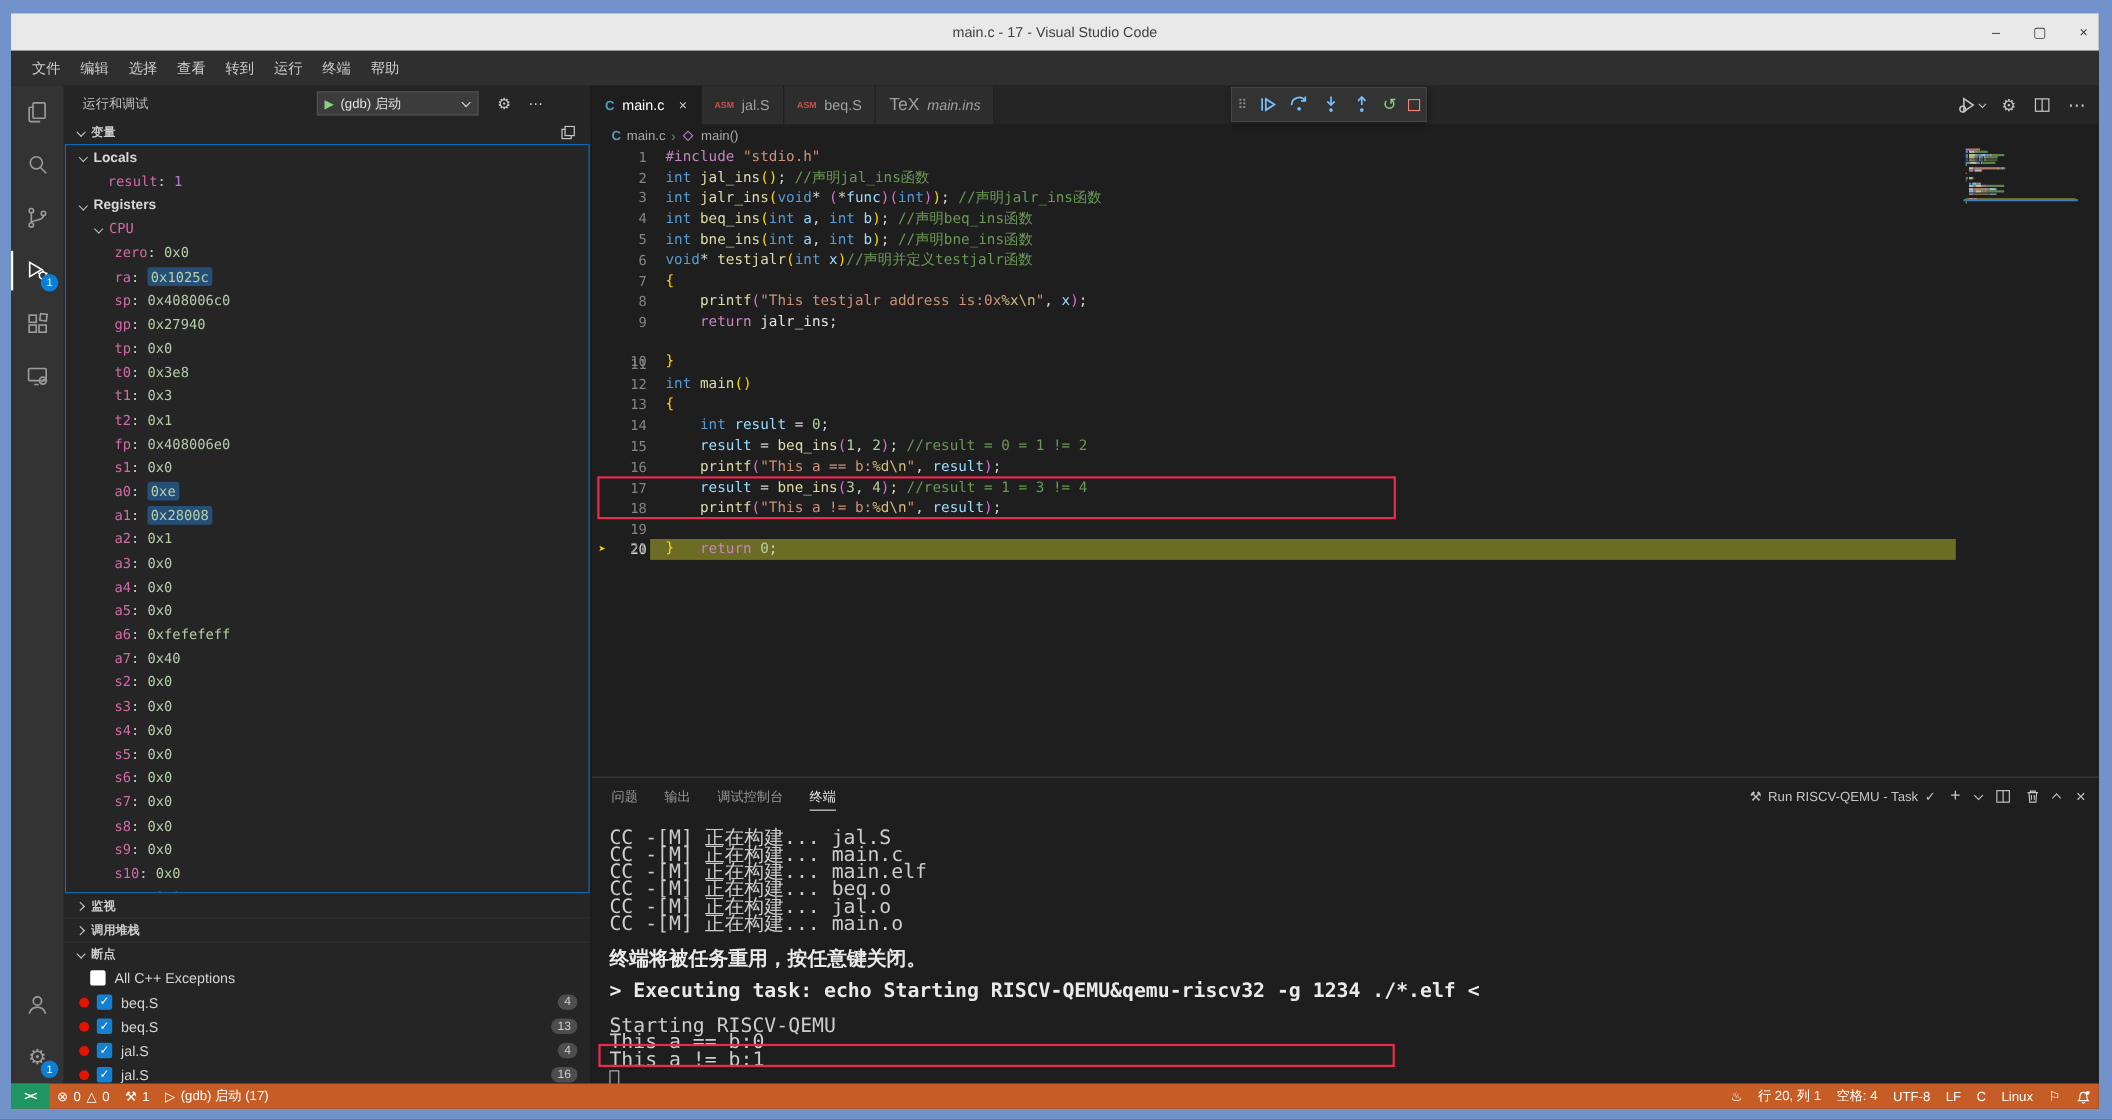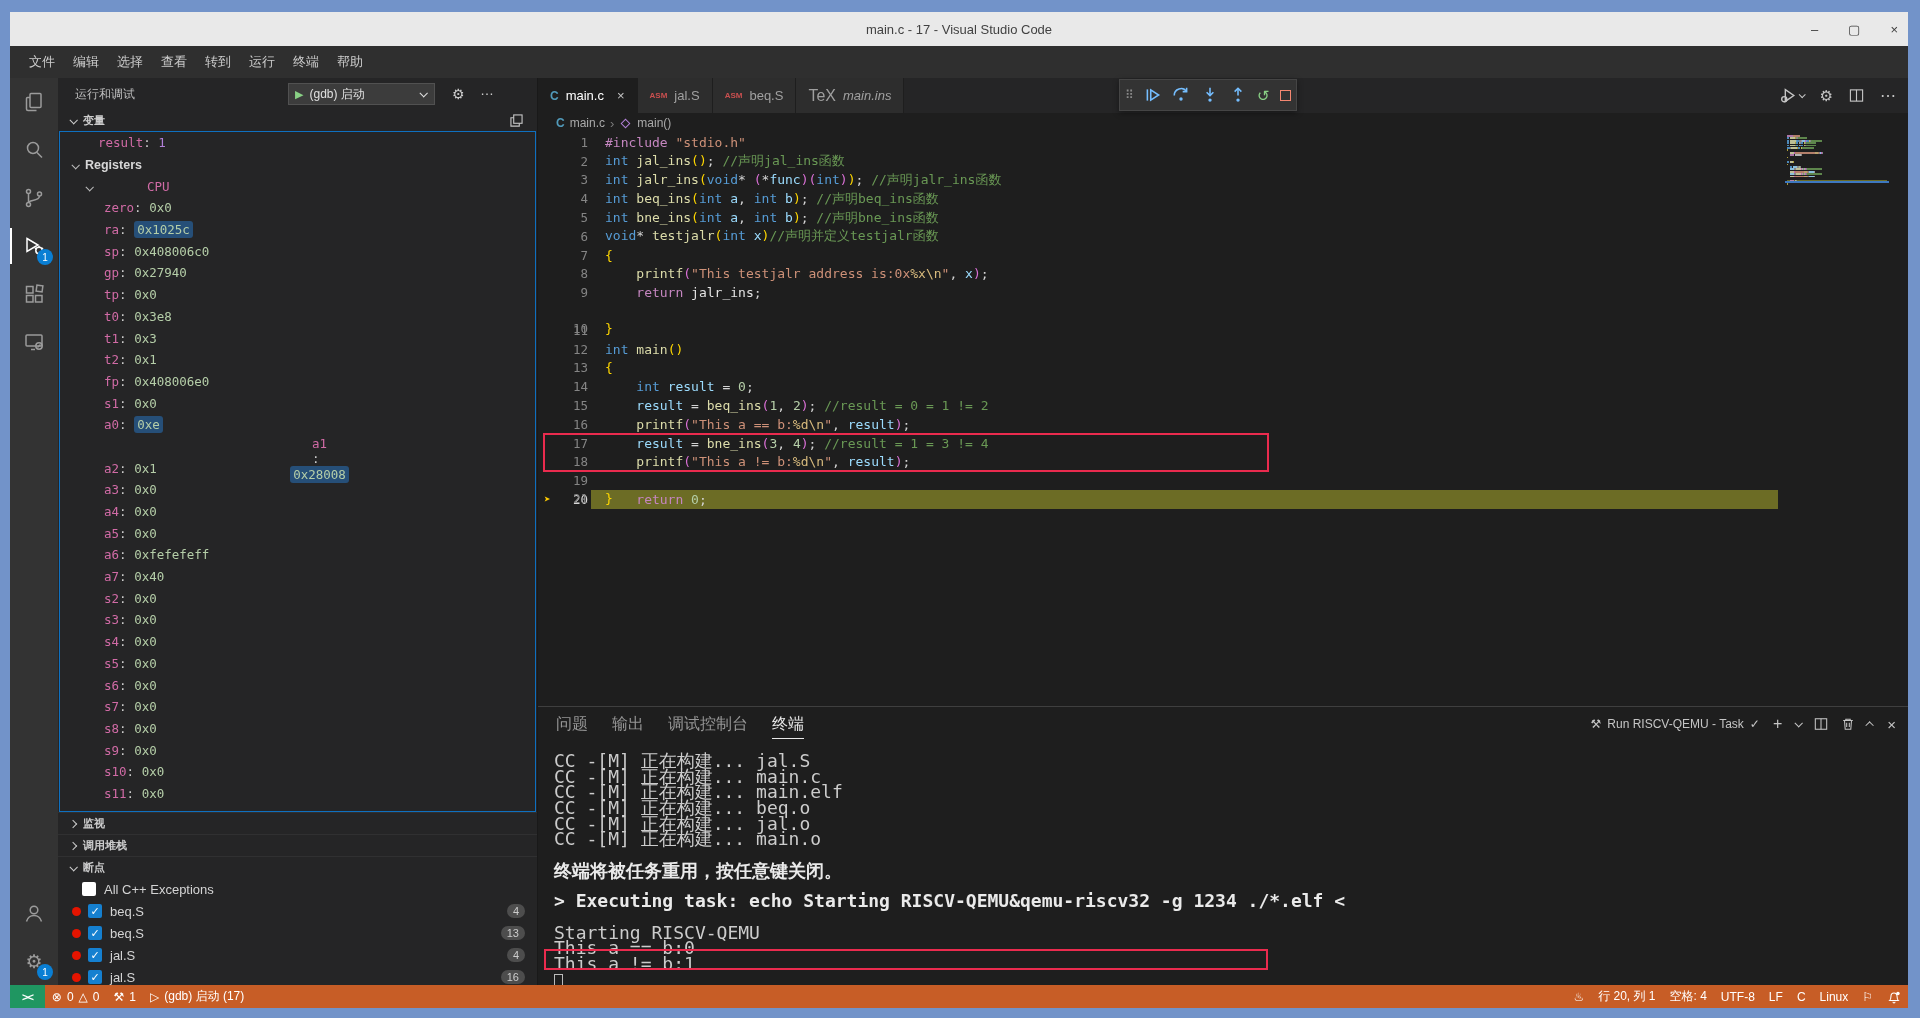--- a/index.html
+++ b/index.html
@@ -98,21 +98,21 @@
   #code-red-box { left:5px; top:300px; width:726px; height:39px; }
 
   .minimap { position:absolute; left:1249px; top:2px; width:100px; }
   .mm-row { height:1.8px; margin-bottom:0.6px; white-space:nowrap; font-size:0; }
   .mm-seg { display:inline-block; height:1.8px; opacity:.85; }
   .mm-blue-line { position:absolute; left:1247px; top:48px; width:104px; height:2px; background:#3e78bf; }
 
   
   .panel { position:absolute; left:0; top:628px; right:0; height:279px; border-top:1px solid #3f3f3f; background:#1e1e1e; }
   .panel-tabs { position:absolute; left:6px; top:0; height:34px; display:flex; align-items:center; }
-  .ptab { padding:0 12px; font-size:16px; color:#969696; height:34px; display:flex; align-items:center; }
+  .ptab { padding:0 12px; font-size:12px; color:#969696; height:34px; display:flex; align-items:center; }
   .ptab.active { color:#e7e7e7; }
   .ptab.active .plabel { border-bottom:1px solid #e7e7e7; padding-bottom:3px; margin-bottom:-4px; }
   .panel-toolbar { position:absolute; right:12px; top:0; height:34px; display:flex; align-items:center; gap:13px; color:#c5c5c5; font-size:12px; }
   .pt-label { display:flex; align-items:center; gap:6px; }
   .term { position:absolute; left:16px; top:42px; right:10px; bottom:0; font-family:"DejaVu Sans Mono",monospace; font-size:18px; color:#cccccc; }
   .tline { height:15.7px; white-space:pre; }
   .tline.bold { color:#eaeaea; font-weight:bold; }
   .cursor-block { display:inline-block; width:9px; height:14px; border:1px solid #bbbbbb; vertical-align:middle; }
   #term-red-box { left:6px; top:242px; width:724px; height:21px; border-width:2px; }
 
@@ -226,35 +226,36 @@
         <span>变量</span>
         <span class="sec-icon-right">
           <svg class="icon" width="13" height="13" viewBox="0 0 14 14" fill="none" stroke="currentColor" stroke-width="1.2">
               <rect x="4" y="1" width="9" height="9"></rect>
               <path d="M4 4H1v9h9v-3"></path>
             </svg>
         </span>
       </div>
 
       <div class="var-tree" id="var-tree">
+          <div class="tree-row" style="padding-left: 12px;"><span class="tree-chev"><span class="chev down"></span></span><span class="glabel">Locals</span></div>
           <div class="tree-row" style="padding-left: 38px;"><span class="vname">result</span><span class="vpunct">: </span><span class="vval violet">1</span></div>
           <div class="tree-row" style="padding-left: 12px;"><span class="tree-chev"><span class="chev down"></span></span><span class="glabel">Registers</span></div>
-          <div class="tree-row" style="padding-left: 26px; gap: 48px;"><span class="tree-chev"><span class="chev down"></span></span><span class="cpu-label">CPU</span></div>
+          <div class="tree-row" style="padding-left: 26px;"><span class="tree-chev"><span class="chev down"></span></span><span class="cpu-label">CPU</span></div>
           <div class="tree-row" style="padding-left: 44px;"><span class="vname">zero</span><span class="vpunct">: </span><span class="vval">0x0</span></div>
           <div class="tree-row" style="padding-left: 44px;"><span class="vname">ra</span><span class="vpunct">: </span><span class="vval sel">0x1025c</span></div>
           <div class="tree-row" style="padding-left: 44px;"><span class="vname">sp</span><span class="vpunct">: </span><span class="vval">0x408006c0</span></div>
           <div class="tree-row" style="padding-left: 44px;"><span class="vname">gp</span><span class="vpunct">: </span><span class="vval">0x27940</span></div>
           <div class="tree-row" style="padding-left: 44px;"><span class="vname">tp</span><span class="vpunct">: </span><span class="vval">0x0</span></div>
           <div class="tree-row" style="padding-left: 44px;"><span class="vname">t0</span><span class="vpunct">: </span><span class="vval">0x3e8</span></div>
           <div class="tree-row" style="padding-left: 44px;"><span class="vname">t1</span><span class="vpunct">: </span><span class="vval">0x3</span></div>
           <div class="tree-row" style="padding-left: 44px;"><span class="vname">t2</span><span class="vpunct">: </span><span class="vval">0x1</span></div>
           <div class="tree-row" style="padding-left: 44px;"><span class="vname">fp</span><span class="vpunct">: </span><span class="vval">0x408006e0</span></div>
           <div class="tree-row" style="padding-left: 44px;"><span class="vname">s1</span><span class="vpunct">: </span><span class="vval">0x0</span></div>
           <div class="tree-row" style="padding-left: 44px;"><span class="vname">a0</span><span class="vpunct">: </span><span class="vval sel">0xe</span></div>
-          <div class="tree-row" style="padding-left: 44px; flex-direction: column;"><span class="vname">a1</span><span class="vpunct">: </span><span class="vval sel">0x28008</span></div>
+          <div class="tree-row" style="padding-left: 44px;"><span class="vname">a1</span><span class="vpunct">: </span><span class="vval sel">0x28008</span></div>
           <div class="tree-row" style="padding-left: 44px;"><span class="vname">a2</span><span class="vpunct">: </span><span class="vval">0x1</span></div>
           <div class="tree-row" style="padding-left: 44px;"><span class="vname">a3</span><span class="vpunct">: </span><span class="vval">0x0</span></div>
           <div class="tree-row" style="padding-left: 44px;"><span class="vname">a4</span><span class="vpunct">: </span><span class="vval">0x0</span></div>
           <div class="tree-row" style="padding-left: 44px;"><span class="vname">a5</span><span class="vpunct">: </span><span class="vval">0x0</span></div>
           <div class="tree-row" style="padding-left: 44px;"><span class="vname">a6</span><span class="vpunct">: </span><span class="vval">0xfefefeff</span></div>
           <div class="tree-row" style="padding-left: 44px;"><span class="vname">a7</span><span class="vpunct">: </span><span class="vval">0x40</span></div>
           <div class="tree-row" style="padding-left: 44px;"><span class="vname">s2</span><span class="vpunct">: </span><span class="vval">0x0</span></div>
           <div class="tree-row" style="padding-left: 44px;"><span class="vname">s3</span><span class="vpunct">: </span><span class="vval">0x0</span></div>
           <div class="tree-row" style="padding-left: 44px;"><span class="vname">s4</span><span class="vpunct">: </span><span class="vval">0x0</span></div>
           <div class="tree-row" style="padding-left: 44px;"><span class="vname">s5</span><span class="vpunct">: </span><span class="vval">0x0</span></div>

